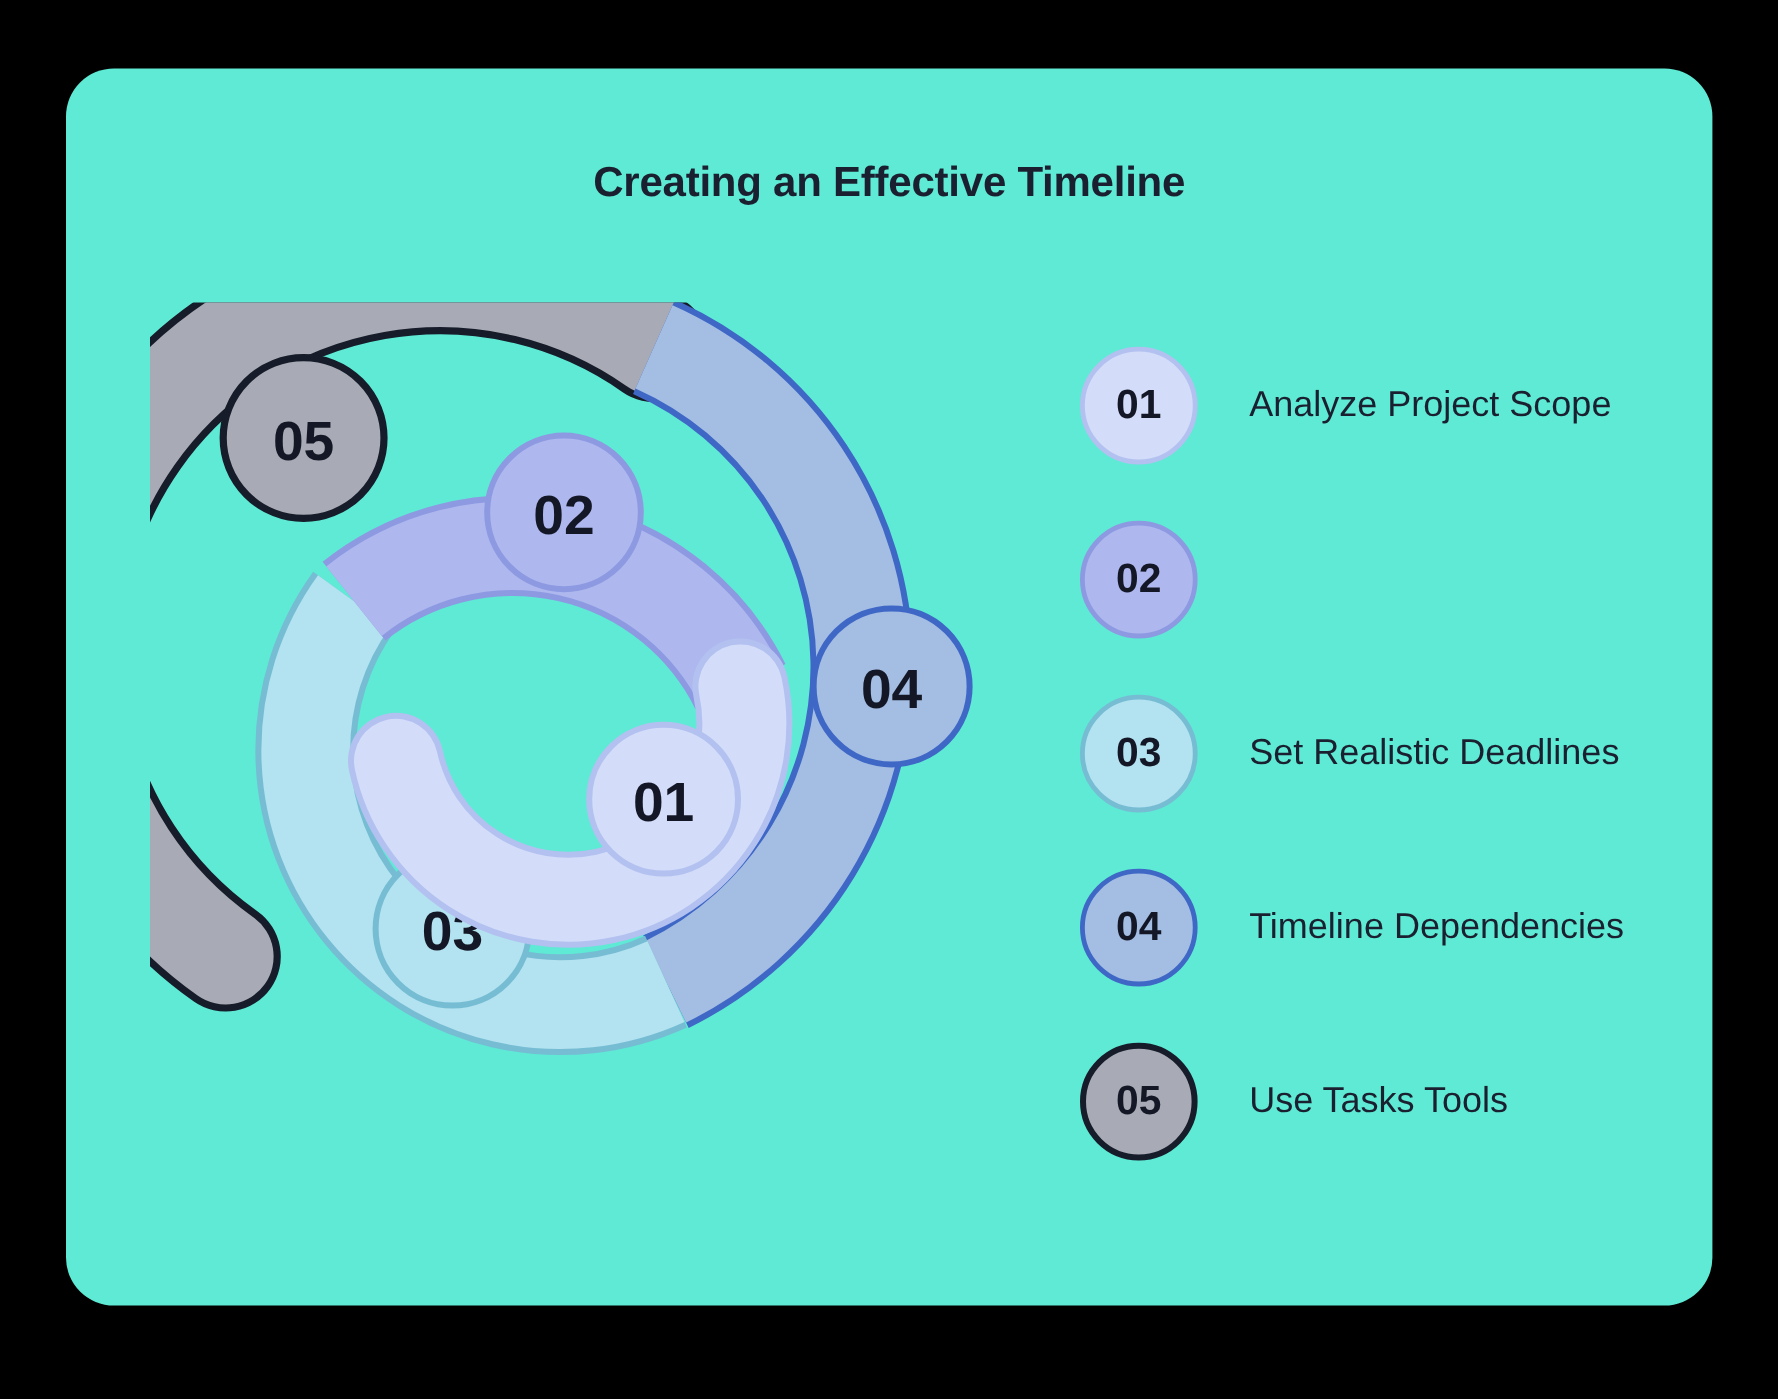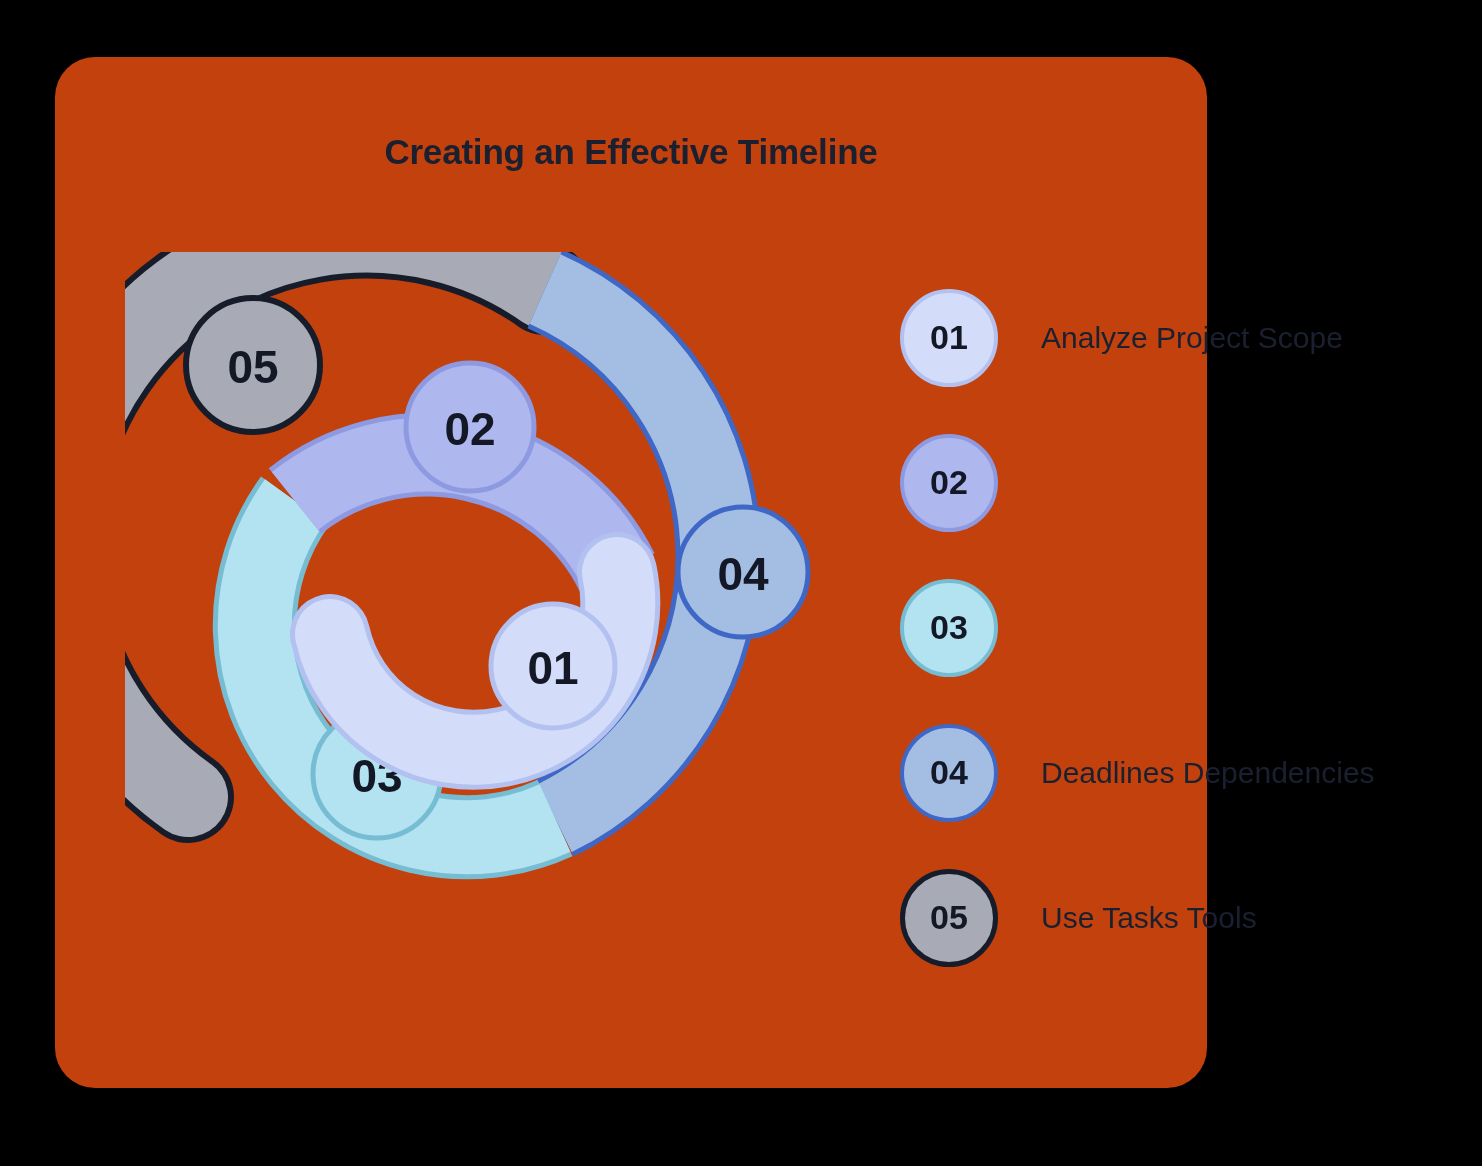--- a/index.html
+++ b/index.html
@@ -7,23 +7,23 @@
     width: 1482px;
     height: 1166px;
     background: #000000;
     font-family: "Liberation Sans", sans-serif;
     overflow: hidden;
   }
   #card {
     position: absolute;
     left: 55px;
     top: 57px;
-    width: 1152px;
+    width: 1372px;
     height: 1031px;
-    background: #c2410c;
+    background: #5eead4;
     border-radius: 40px;
   }
   #page-title {
     position: absolute;
     left: 0;
     top: 75px;
     width: 100%;
     text-align: center;
     font-size: 35px;
     font-weight: bold;
@@ -141,25 +141,26 @@
       <div class="legend-badge" style="background:#d3dcf8;border:4px solid #b3c1f0;">01</div>
       <div class="legend-label">Analyze Project Scope</div>
     </div>
 
     <div class="legend-row">
       <div class="legend-badge" style="background:#aeb8ee;border:4px solid #8d9ae2;">02</div>
     </div>
 
     <div class="legend-row">
       <div class="legend-badge" style="background:#b3e2f0;border:4px solid #76bdd4;">03</div>
+      <div class="legend-label">Set Realistic Deadlines</div>
     </div>
 
     <div class="legend-row">
       <div class="legend-badge" style="background:#a3bde3;border:4px solid #3f67c6;">04</div>
-      <div class="legend-label">Deadlines Dependencies</div>
+      <div class="legend-label">Timeline Dependencies</div>
     </div>
 
     <div class="legend-row">
       <div class="legend-badge" style="background:#a8abb5;border:5px solid #171c2b;">05</div>
       <div class="legend-label">Use Tasks Tools</div>
     </div>
 
   </div>
 </div>
 

